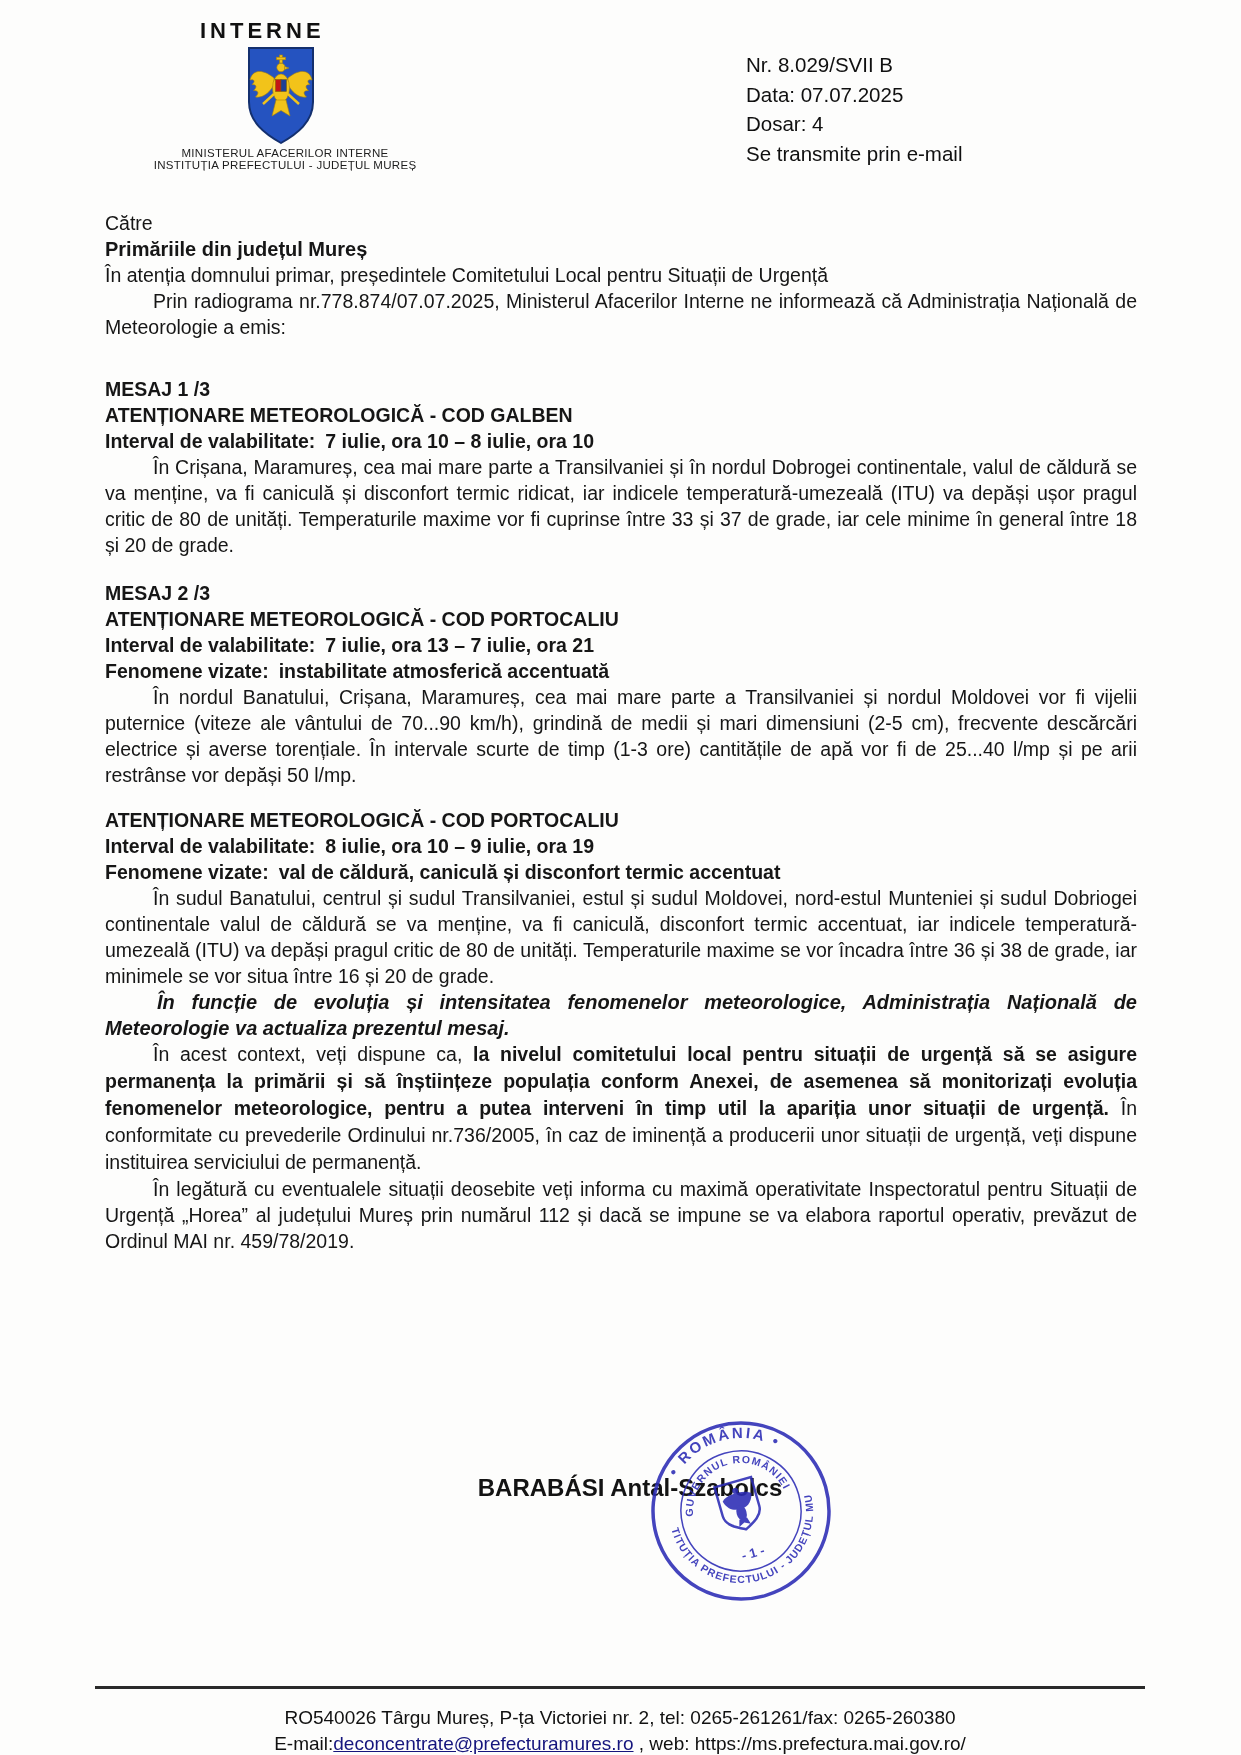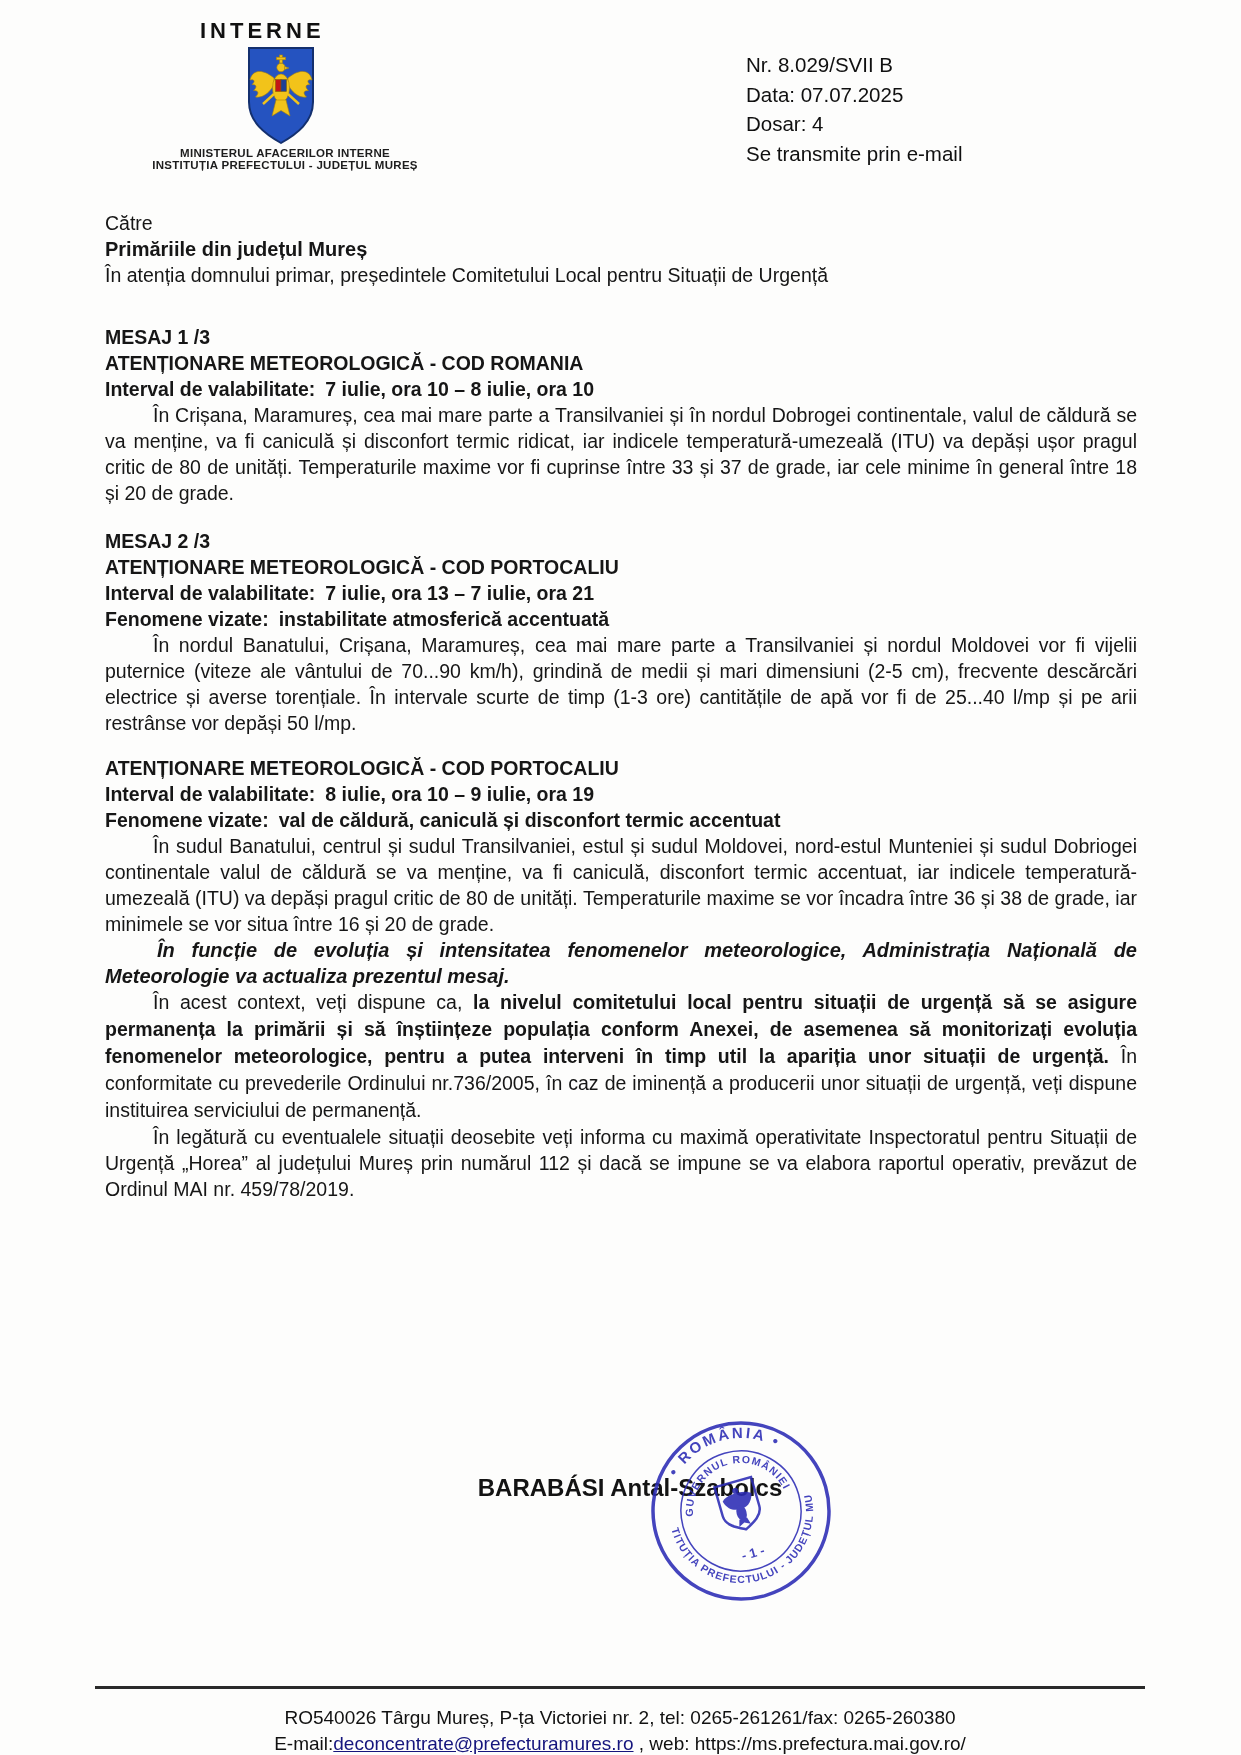--- a/index.html
+++ b/index.html
@@ -12,21 +12,21 @@
     overflow:hidden;
   }
   
   .country-title{
     position:absolute;left:200px;top:18px;
     font-size:22px;font-weight:bold;letter-spacing:4px;color:#111;
   }
   .crest{position:absolute;left:243px;top:46px;width:76px;height:100px;}
   .ministry{
     position:absolute;left:140px;top:148px;width:290px;
-    text-align:center;font-size:11.5px;font-weight:bold;line-height:11.5px;
+    text-align:center;font-size:11.5px;font-weight:normal;line-height:11.5px;
     color:#1d1d1d;letter-spacing:.3px;
   }
   .meta{
     position:absolute;left:746px;top:50px;
     font-size:20.5px;line-height:29.5px;color:#101010;
   }
   
   .body{
     position:absolute;left:105px;top:210px;width:1032px;
     font-size:19.5px;line-height:26px;
@@ -106,24 +106,25 @@
     <div>Dosar: 4</div>
     <div>Se transmite prin e-mail</div>
   </div>
 
   <div class="body">
 
     <p class="to-label">Către</p>
     <p class="to-name">Primăriile din județul Mureș</p>
     <p class="attention">În atenția domnului primar, președintele Comitetului Local pentru Situații de Urgență</p>
 
+    <p class="para intro">Prin radiograma nr.778.874/07.07.2025, Ministerul Afacerilor Interne ne informează că Administrația Națională de Meteorologie a emis:</p>
 
     <div class="msg">
       <div class="h">MESAJ 1 /3</div>
-      <div class="h">ATENȚIONARE METEOROLOGICĂ - COD ROMANIA</div>
+      <div class="h">ATENȚIONARE METEOROLOGICĂ - COD GALBEN</div>
       <div class="h">
         <span class="lbl">Interval de valabilitate:</span><span class="val">7 iulie, ora 10 – 8 iulie, ora 10</span>
       </div>
       <p class="para">În Crișana, Maramureș, cea mai mare parte a Transilvaniei și în nordul Dobrogei continentale, valul de căldură se va menține, va fi caniculă și disconfort termic ridicat, iar indicele temperatură-umezeală (ITU) va depăși ușor pragul critic de 80 de unități. Temperaturile maxime vor fi cuprinse între 33 și 37 de grade, iar cele minime în general între 18 și 20 de grade.</p>
     </div>
 
     <div class="msg msg2">
       <div class="h">MESAJ 2 /3</div>
       <div class="h">ATENȚIONARE METEOROLOGICĂ - COD PORTOCALIU</div>
       <div class="h">

